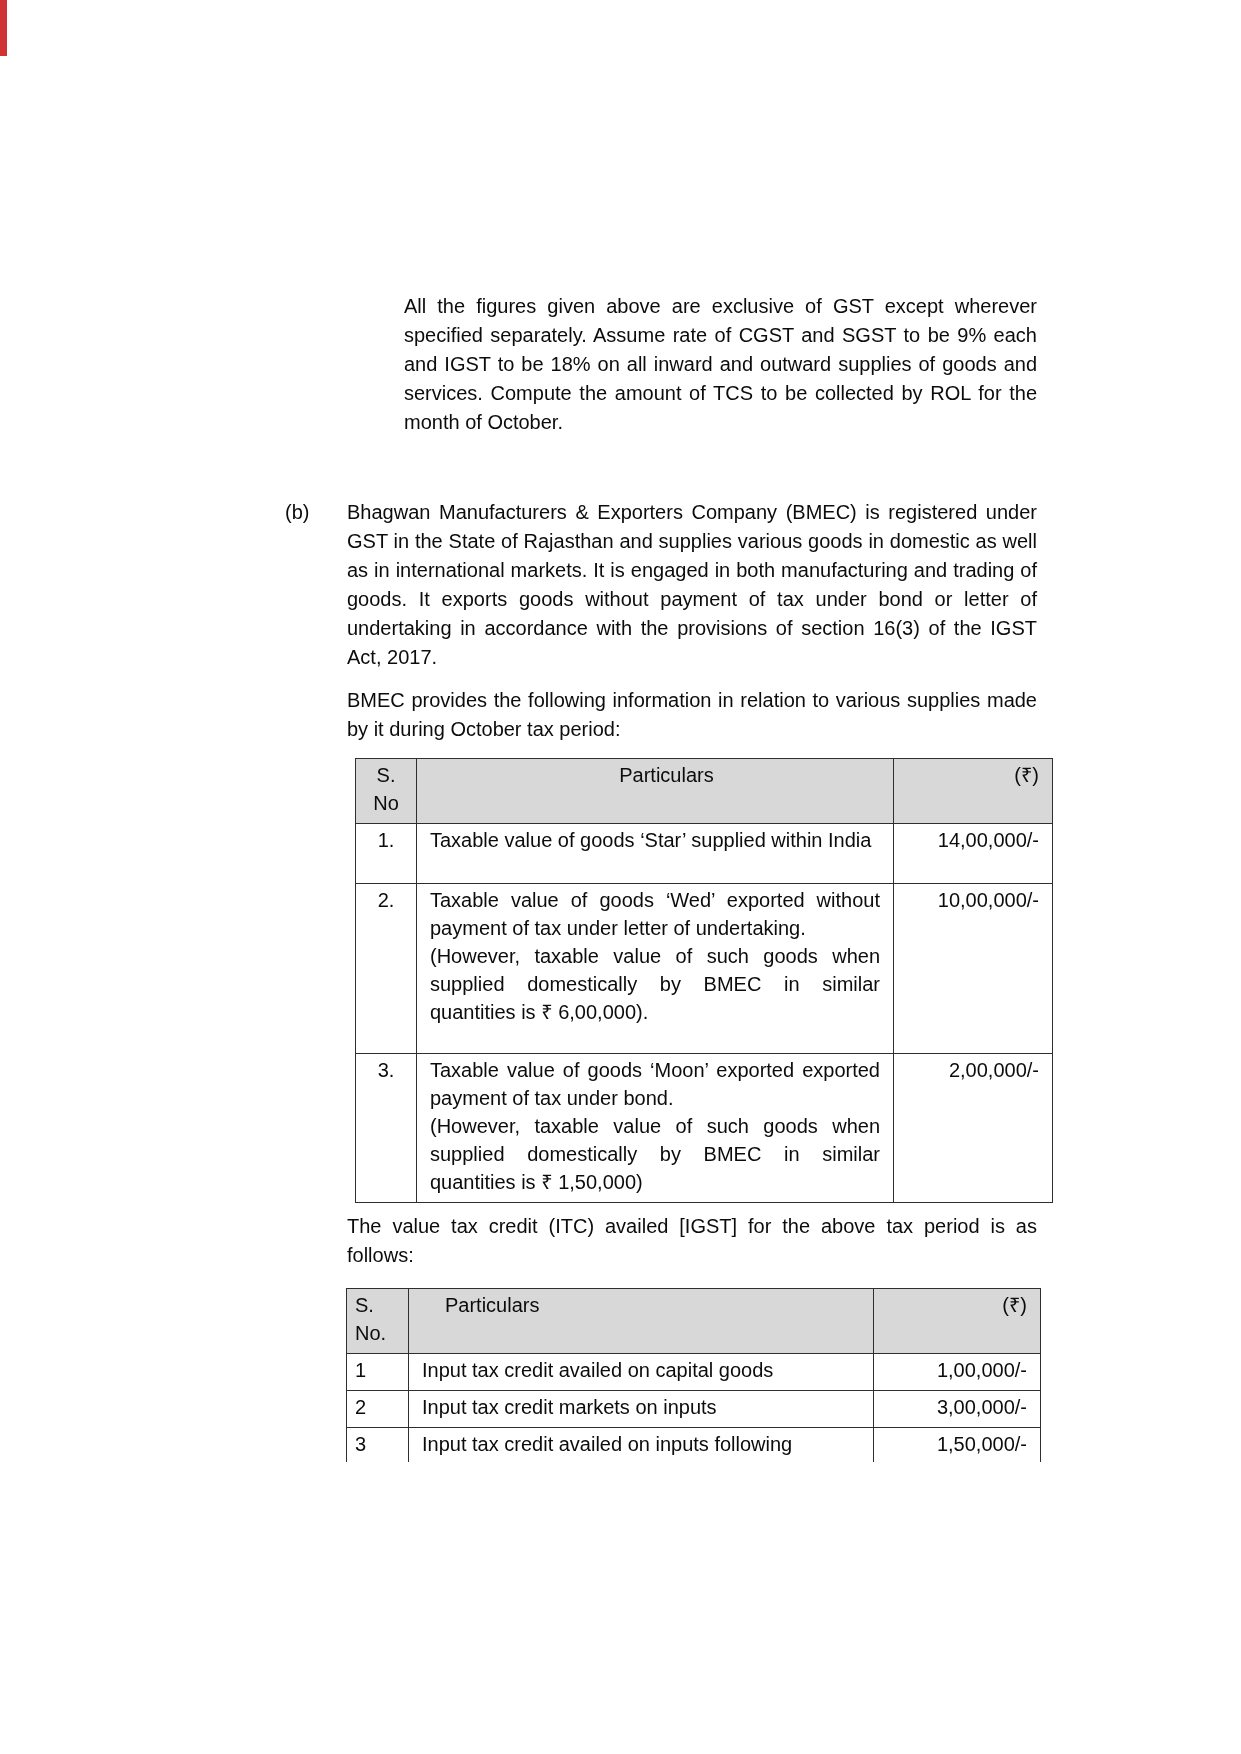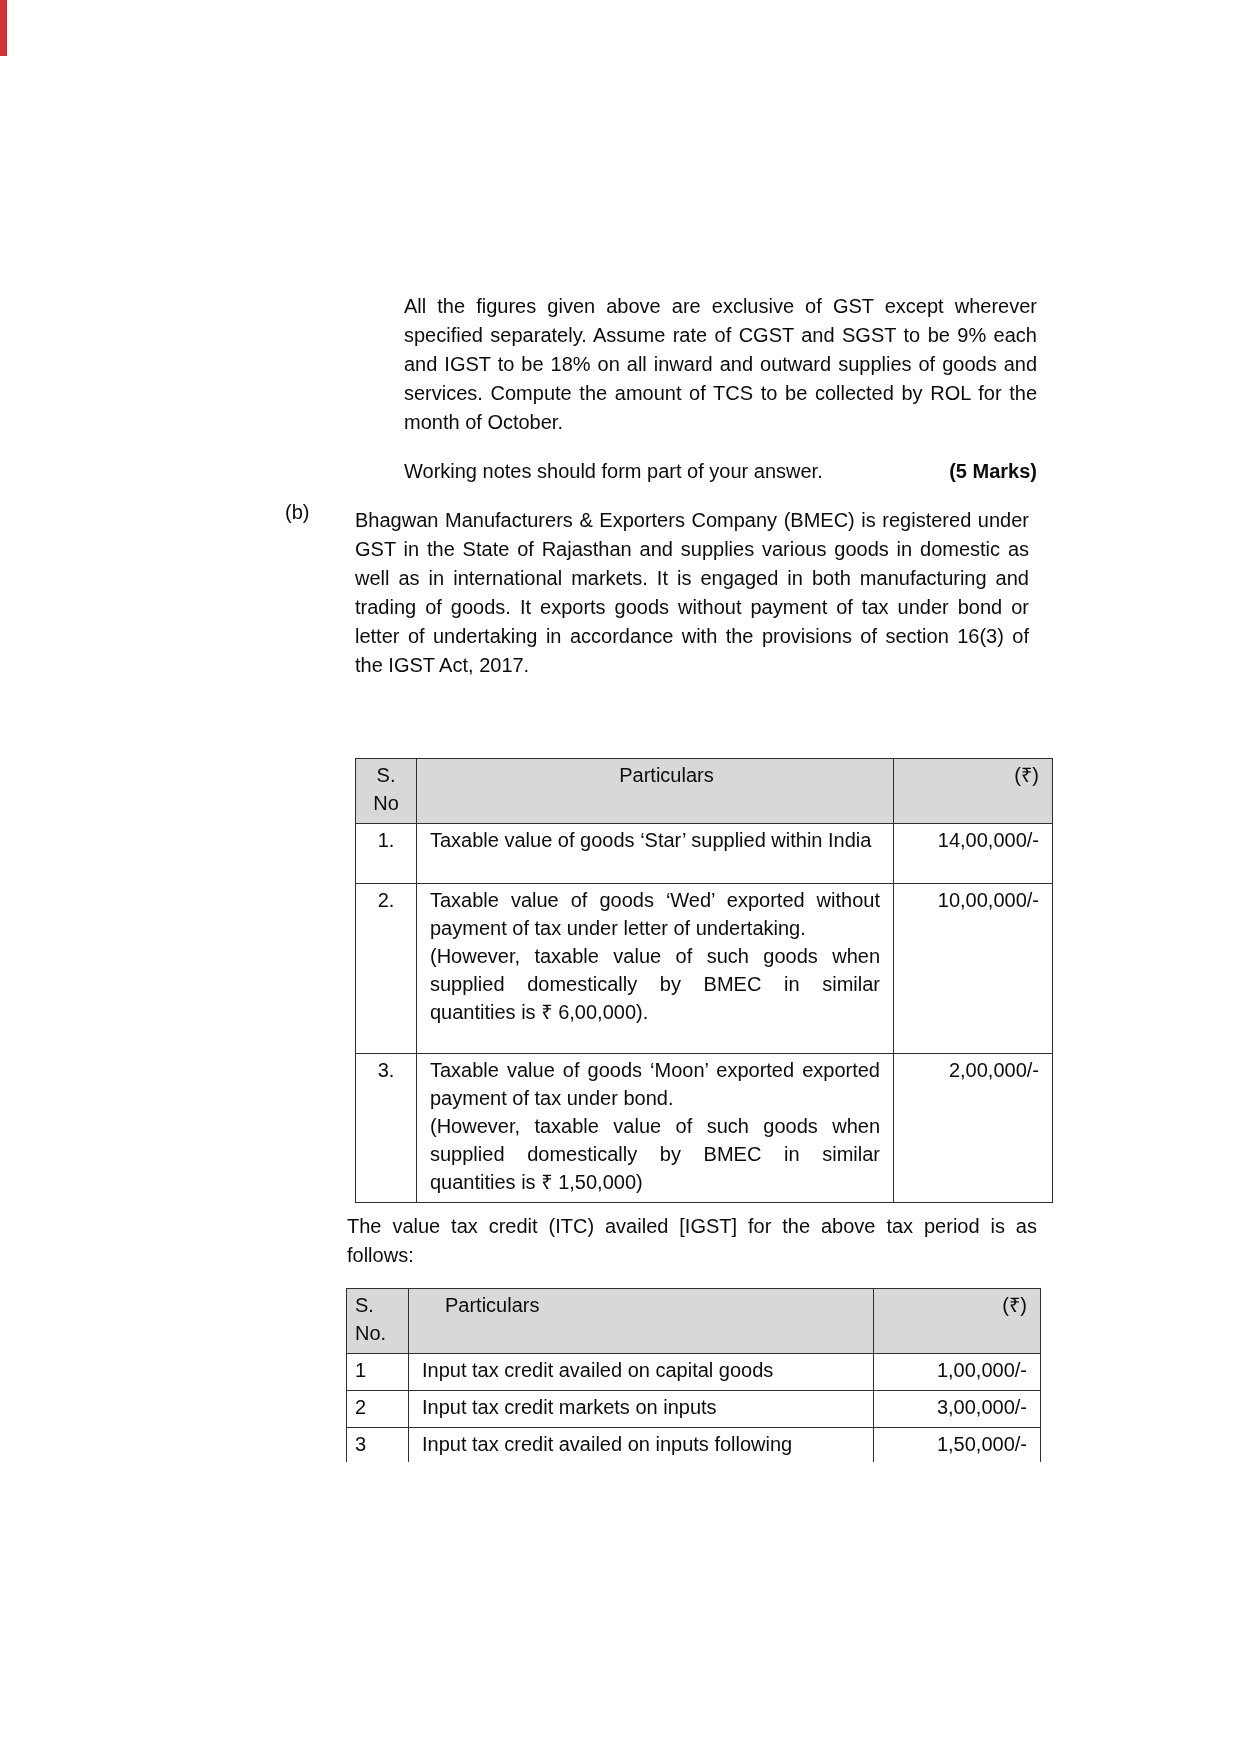--- a/index.html
+++ b/index.html
@@ -29,21 +29,21 @@
     display: flex; justify-content: space-between; align-items: baseline;
   }
   .marks { font-weight: bold; }
 
   .part-b {
     position: absolute; left: 285px; top: 498px; width: 752px;
     display: flex;
   }
   .part-b .marker { width: 62px; flex: none; }
   .part-b .text-col { width: 690px; }
-  .part-b .text-col p { margin: 8px; text-align: justify; }
+  .part-b .text-col p { margin: 0; text-align: justify; }
   .part-b .text-col p + p { margin-top: 14px; }
 
   table { border-collapse: collapse; table-layout: fixed; }
   td {
     border: 1.5px solid #2f2f2f;
     vertical-align: top;
     font-size: 20px; line-height: 28px;
     padding: 2px 13px 6px 13px;
     overflow: hidden;
   }
@@ -89,29 +89,26 @@
 </style>
 </head>
 <body>
 
 <div class="page">
 
   <div class="edge-mark"></div>
 
   <div class="intro-para body-text">All the figures given above are exclusive of GST except wherever specified separately. Assume rate of CGST and SGST to be 9% each and IGST to be 18% on all inward and outward supplies of goods and services. Compute the amount of TCS to be collected by ROL for the month of October.</div>
 
-  <div class="working-line body-text">
-    <span>Working notes should form part of your answer.</span>
-    <span class="marks">(5 Marks)</span>
-  </div>
 
   <div class="part-b body-text">
     <div class="marker">(b)</div>
     <div class="text-col">
       <p>Bhagwan Manufacturers &amp; Exporters Company (BMEC) is registered under GST in the State of Rajasthan and supplies various goods in domestic as well as in international markets. It is engaged in both manufacturing and trading of goods. It exports goods without payment of tax under bond or letter of undertaking in accordance with the provisions of section 16(3) of the IGST Act, 2017.</p>
+      <p>BMEC provides the following information in relation to various supplies made by it during October tax period:</p>
     </div>
   </div>
 
   <table class="supplies-table">
     <colgroup>
         <col class="c-sno">
         <col class="c-part">
         <col class="c-amt">
       </colgroup>
     <tbody>

